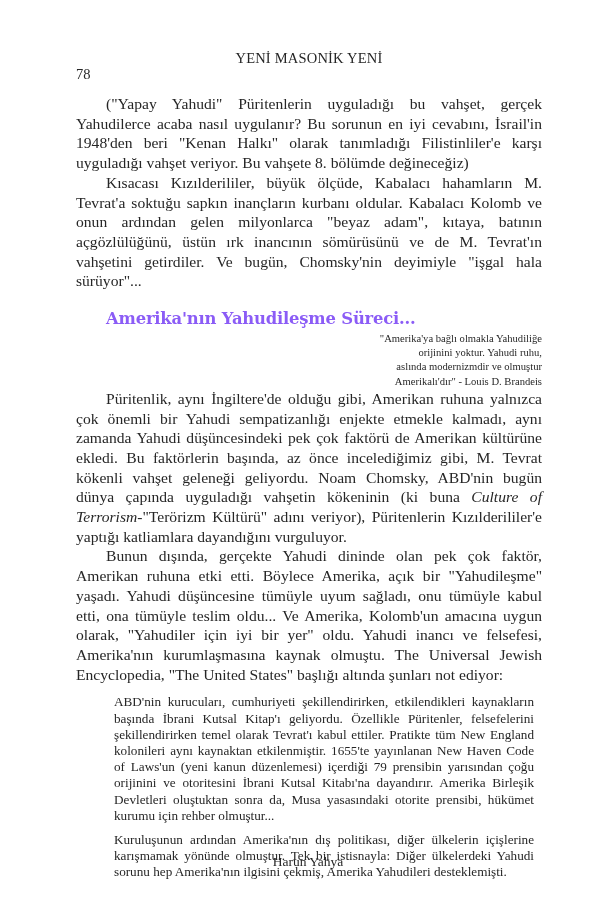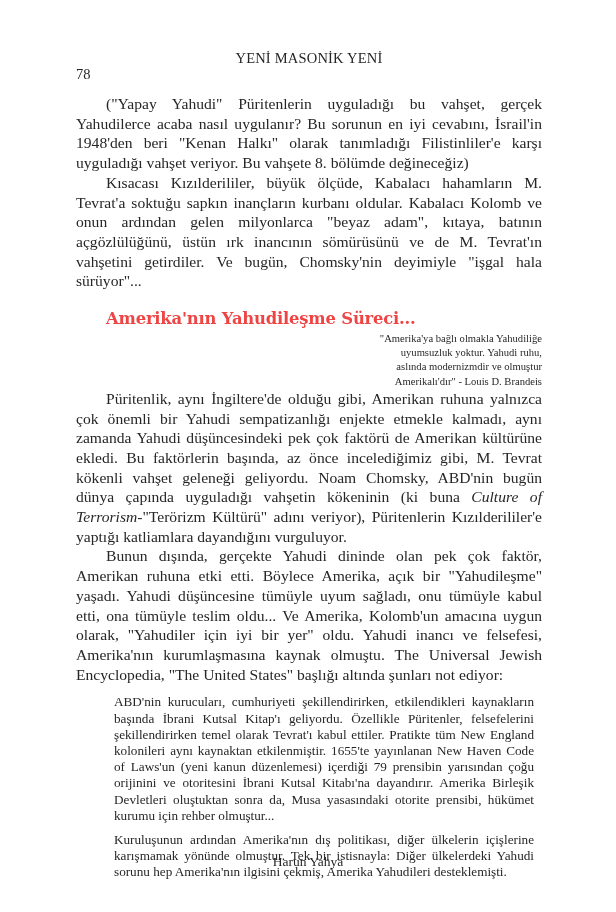--- a/index.html
+++ b/index.html
@@ -3,21 +3,21 @@
 <meta charset="utf-8">
 <style>
   html, body { margin: 0; padding: 0; background: #ffffff; }
   body { width: 616px; height: 912px; position: relative; overflow: hidden; color: #262626; font-family: "Liberation Serif", "DejaVu Serif", serif; }
   .page { position: absolute; left: 0; top: 0; width: 616px; height: 912px; }
   .running-head { position: absolute; top: 50px; left: 76px; width: 466px; height: 20px; font-size: 14.5px; }
   .page-number { position: absolute; left: 0; top: 16px; }
   .book-title { position: absolute; left: 0; right: 0; top: 0; text-align: center; letter-spacing: 0.2px; }
   .body { position: absolute; left: 76px; top: 94px; width: 466px; }
   p.para { margin: 0; font-size: 15.6px; line-height: 19.7px; text-align: justify; text-indent: 30px; hyphens: manual; }
-  h2.section-heading { margin: 17px 0 0 30px; font-family: "DejaVu Serif", "Liberation Serif", serif; font-weight: bold; font-size: 16.4px; line-height: 22px; color: #ef4444; letter-spacing: -0.2px; }
+  h2.section-heading { margin: 17px 0 0 30px; font-family: "DejaVu Serif", "Liberation Serif", serif; font-weight: bold; font-size: 16.4px; line-height: 22px; color: #8b5cf6; letter-spacing: -0.2px; }
   .epigraph { margin: 2px 0 0 auto; width: 200px; text-align: right; font-size: 10.6px; line-height: 14.2px; }
   .epigraph-line { display: block; }
   .blockquote { margin: 10px 0 10px 30px; font-size: 13.2px; line-height: 16.2px; text-align: justify; }
   .blockquote p { margin: 8px; }
   i { font-style: italic; }
   .footer { position: absolute; top: 854px; left: 0; width: 616px; text-align: center; font-size: 13.5px; }
 </style>
 </head>
 <body>
 
@@ -29,21 +29,21 @@
   </div>
 
   <div class="body">
     <p class="para">("Yapay Yahudi" Püritenlerin uyguladığı bu vahşet, gerçek Yahudilerce acaba nasıl uygulanır? Bu sorunun en iyi cevabını, İsrail'in 1948'den beri "Kenan Halkı" olarak tanımladığı Filistinliler'e karşı uyguladığı vahşet veriyor. Bu vahşete 8. bölümde değineceğiz)</p>
     <p class="para">Kısacası Kızılderililer, büyük ölçüde, Kabalacı hahamların M. Tevrat'a soktuğu sapkın inançların kurbanı oldular. Kabalacı Kolomb ve onun ardından gelen milyonlarca "beyaz adam", kıtaya, batının açgözlülüğünü, üstün ırk inancının sömürüsünü ve de M. Tevrat'ın vahşetini getirdiler. Ve bugün, Chomsky'nin deyimiyle "işgal hala sürüyor"...</p>
 
     <h2 class="section-heading">Amerika'nın Yahudileşme Süreci...</h2>
 
     <div class="epigraph">
       <span class="epigraph-line">"Amerika'ya bağlı olmakla Yahudiliğe</span>
-      <span class="epigraph-line">uyumsuzluk yoktur. Yahudi ruhu,</span>
+      <span class="epigraph-line">orijinini yoktur. Yahudi ruhu,</span>
       <span class="epigraph-line">aslında modernizmdir ve olmuştur</span>
       <span class="epigraph-line">Amerikalı'dır" - Louis D. Brandeis</span>
     </div>
 
     <p class="para"><span>Püritenlik, aynı İngiltere'de olduğu gibi, Amerikan ruhuna yalnızca çok önemli bir Yahudi sempatizanlığı enjekte etmekle kalmadı, aynı zamanda Yahudi düşüncesindeki pek çok faktörü de Amerikan kültürüne ekledi. Bu faktörlerin başında, az önce incelediğimiz gibi, M. Tevrat kökenli vahşet geleneği geliyordu. Noam Chomsky, ABD'nin bugün dünya çapında uyguladığı vahşetin kökeninin (ki buna </span><i>Culture of Terrorism</i><span>-"Terörizm Kültürü" adını veriyor), Püritenlerin Kızılderililer'e yaptığı katliamlara dayandığını vurguluyor.</span></p>
 
     <p class="para">Bunun dışında, gerçekte Yahudi dininde olan pek çok faktör, Amerikan ruhuna etki etti. Böylece Amerika, açık bir "Yahudileşme" yaşadı. Yahudi düşüncesine tümüyle uyum sağladı, onu tümüyle kabul etti, ona tümüyle teslim oldu... Ve Amerika, Kolomb'un amacına uygun olarak, "Yahudiler için iyi bir yer" oldu. Yahudi inancı ve felsefesi, Amerika'nın kurumlaşmasına kaynak olmuştu. The Universal Jewish Encyclopedia, "The United States" başlığı altında şunları not ediyor:</p>
 
     <div class="blockquote">
       <p>ABD'nin kurucuları, cumhuriyeti şekillendirirken, etkilendikleri kaynakların başında İbrani Kutsal Kitap'ı geliyordu. Özellikle Püritenler, felsefelerini şekillendirirken temel olarak Tevrat'ı kabul ettiler. Pratikte tüm New England kolonileri aynı kaynaktan etkilenmiştir.  1655'te yayınlanan New Haven Code of Laws'un (yeni kanun düzenlemesi) içerdiği 79 prensibin yarısından çoğu orijinini ve otoritesini İbrani Kutsal Kitabı'na dayandırır. Amerika Birleşik Devletleri oluştuktan sonra da, Musa yasasındaki otorite prensibi, hükümet kurumu için rehber olmuştur...</p>

